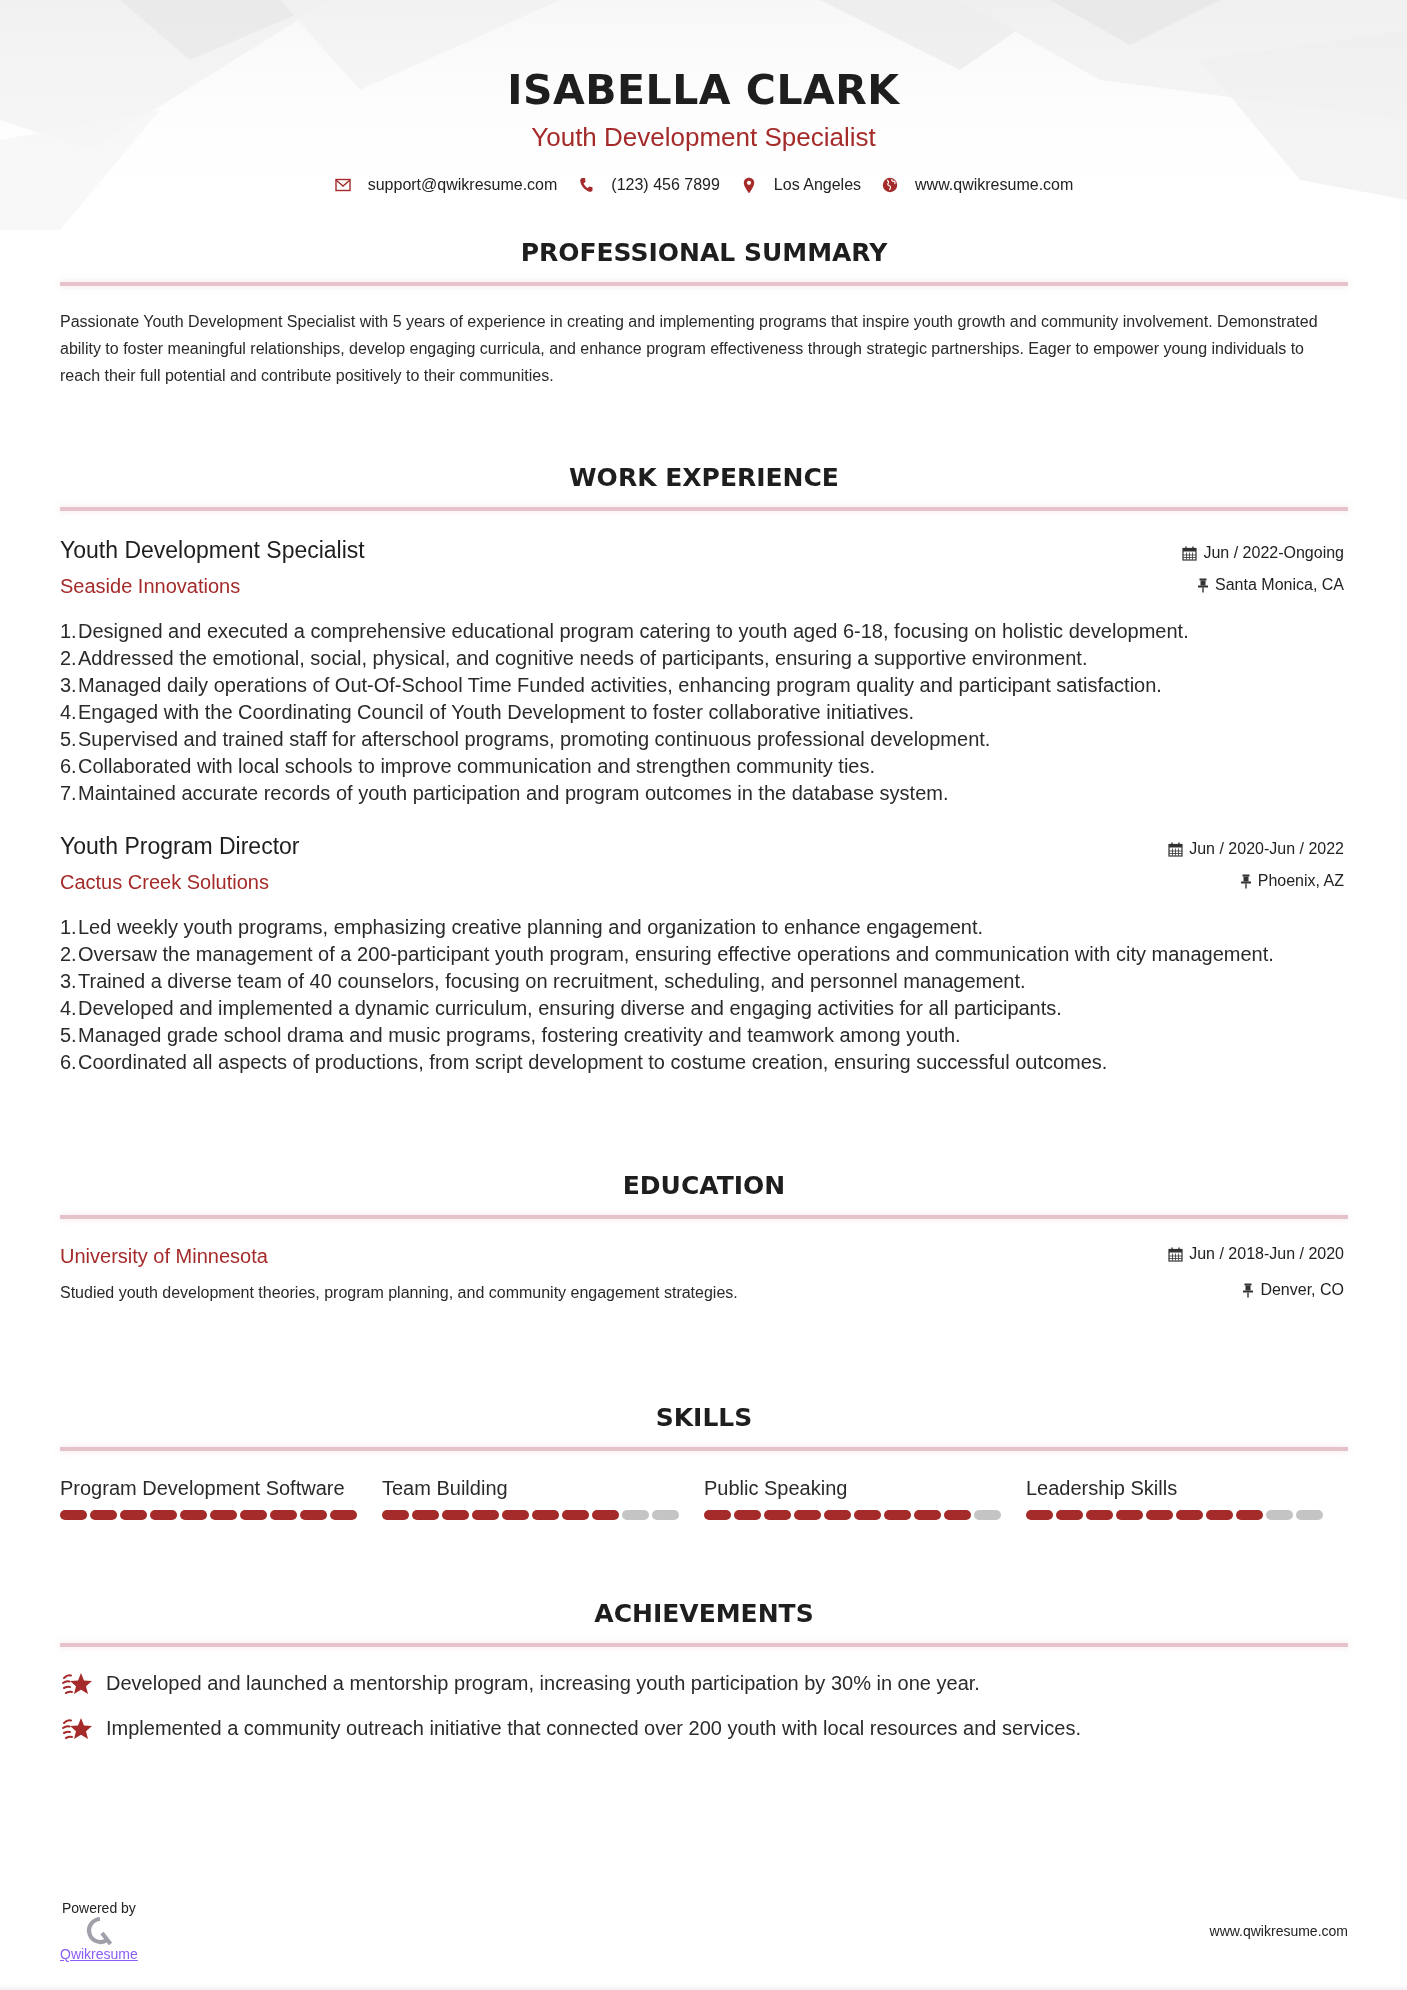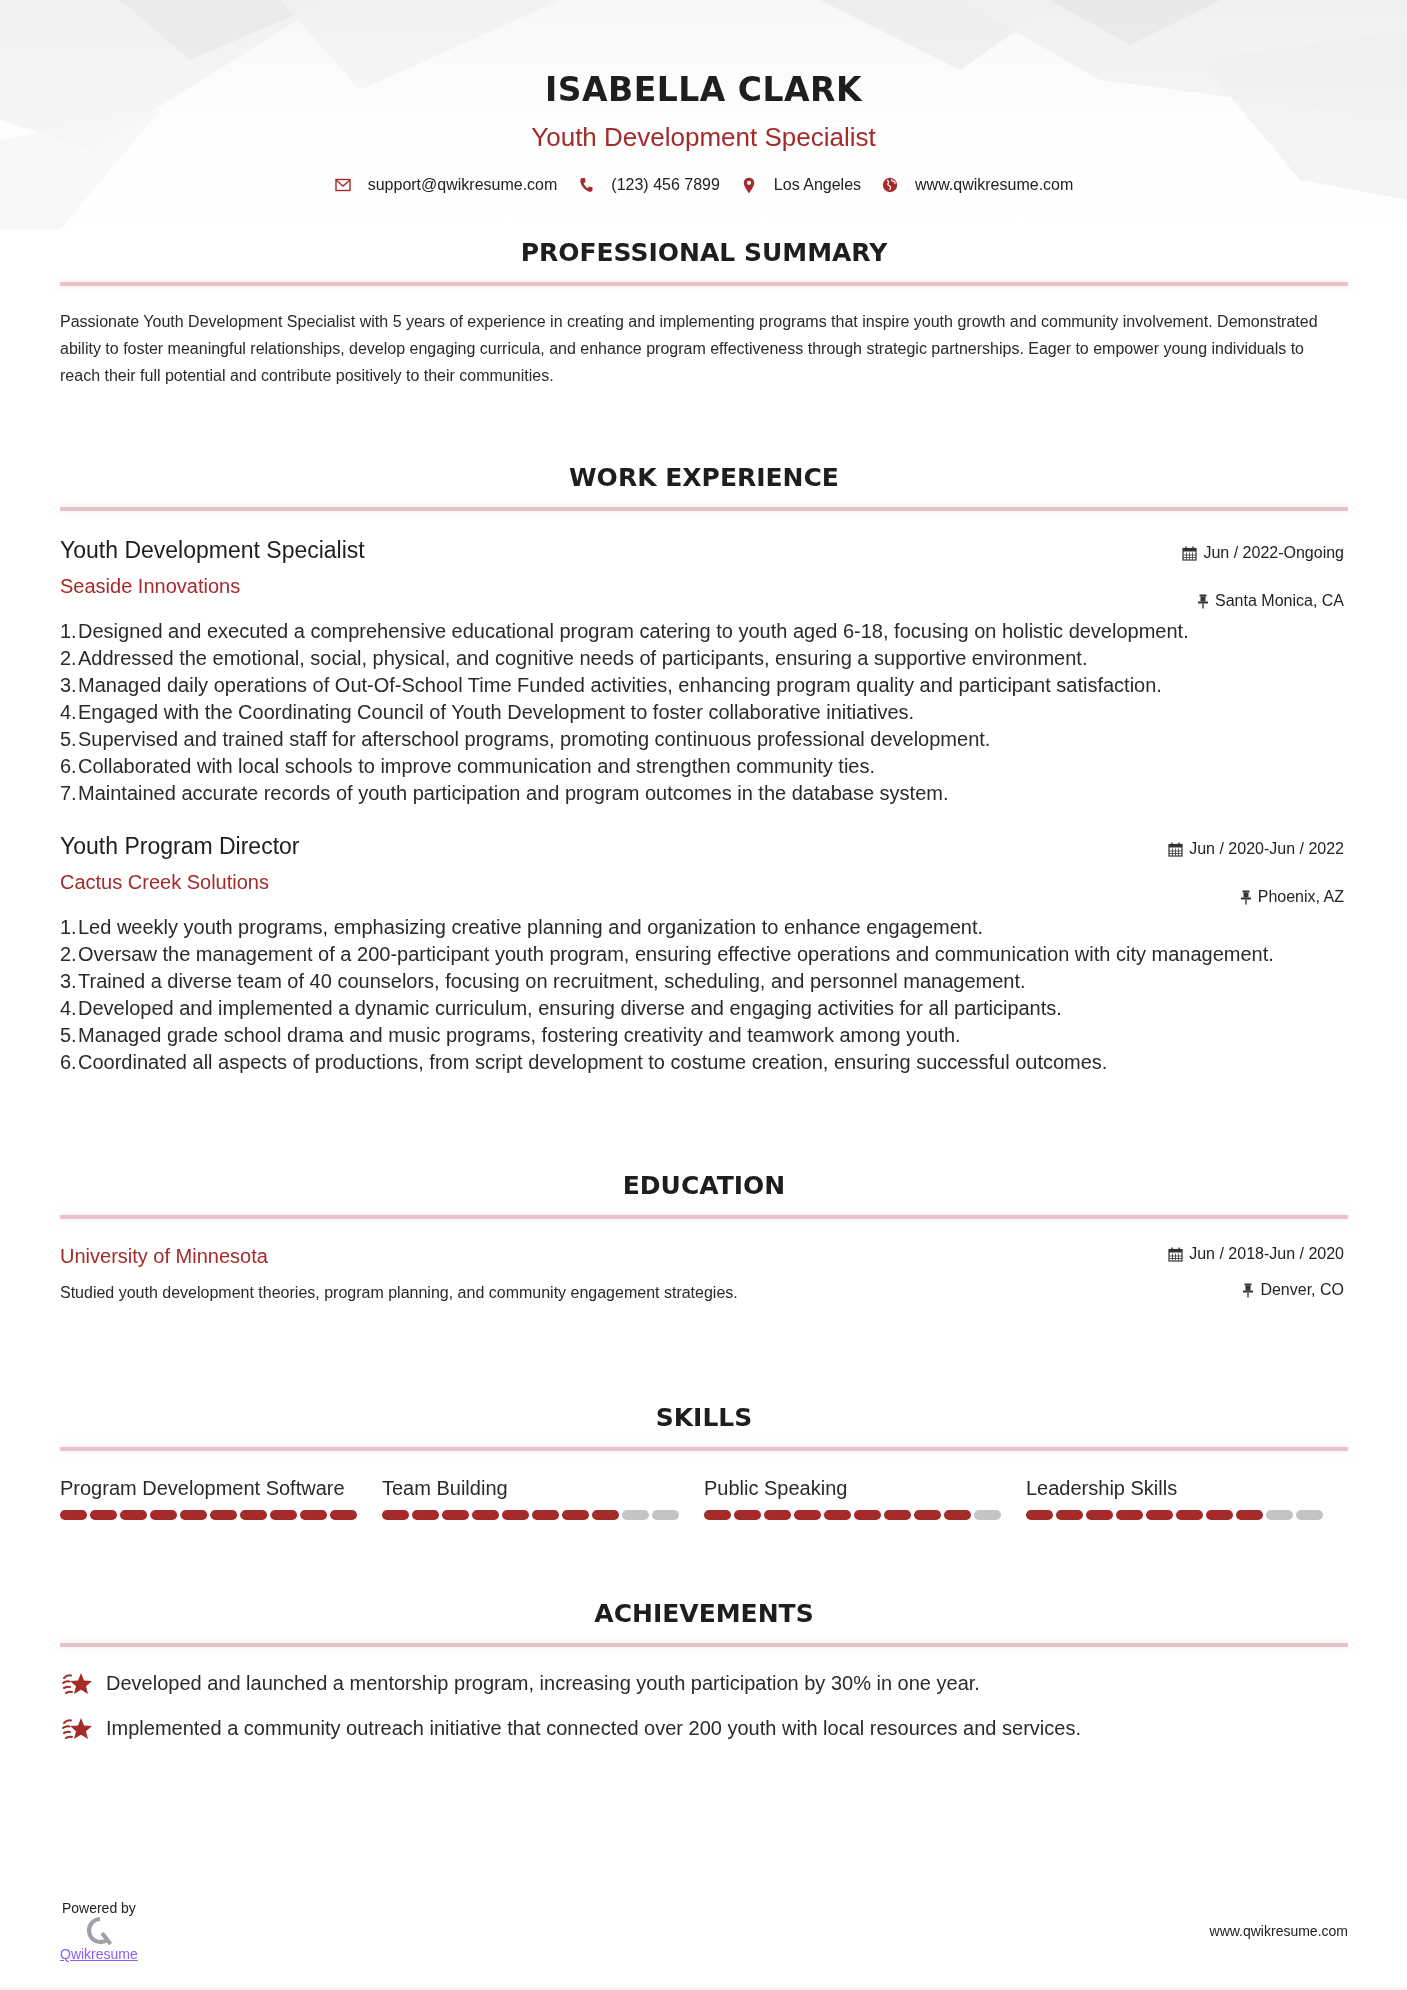--- a/index.html
+++ b/index.html
@@ -12,21 +12,21 @@
   }
   .bg-facets {
     position: absolute; left: 0; top: 0; width: 1407px; height: 230px;
     pointer-events: none; z-index: 0;
   }
   .page { position: relative; z-index: 1; width: 1407px; height: 1990px; }
 
   .header { text-align: center; padding-top: 62px; }
   .name {
     font-family: "DejaVu Sans", sans-serif;
-    font-weight: bold; font-size: 33px; letter-spacing: 0.5px;
+    font-weight: bold; font-size: 41px; letter-spacing: 0.5px;
     color: #1e1e1e; line-height: 56px;
   }
   .title {
     font-size: 26px; color: #a52a2a; line-height: 34px; margin-top: 2px;
   }
   .contacts {
     display: flex; justify-content: center; align-items: center;
     margin-top: 22px; font-size: 16px; color: #222;
   }
   .contact-item { display: flex; align-items: center; margin: 0 10px; }
@@ -44,21 +44,21 @@
     box-shadow: 0 0 6px rgba(230,195,202,0.5);
   }
   .para { font-size: 16px; line-height: 27px; color: #2a2a2a; }
 
   .job { position: relative; }
   .job-title { font-size: 23px; color: #1e1e1e; line-height: 30px; }
   .job-company { font-size: 20px; color: #a52a2a; line-height: 30px; margin-top: 6px; }
   .meta { font-size: 16px; color: #222; display: flex; align-items: center; justify-content: flex-end; line-height: 22px; }
   .meta .ico { margin-right: 6px; display: inline-flex; }
   .meta-col { position: absolute; right: 4px; top: 0; text-align: right; }
-  .meta-col .meta + .meta { margin-top: 26px; }
+  .meta-col .meta + .meta { margin-top: 10px; }
 
   ol.bullets { list-style: none; margin-top: 16px; }
   ol.bullets li {
     font-size: 20px; line-height: 27px; color: #2a2a2a;
     display: flex;
   }
   ol.bullets li .num { width: 18px; flex: none; }
 
   .skills-row { display: flex; margin-top: 26px; }
   .skill { width: 330px; }

